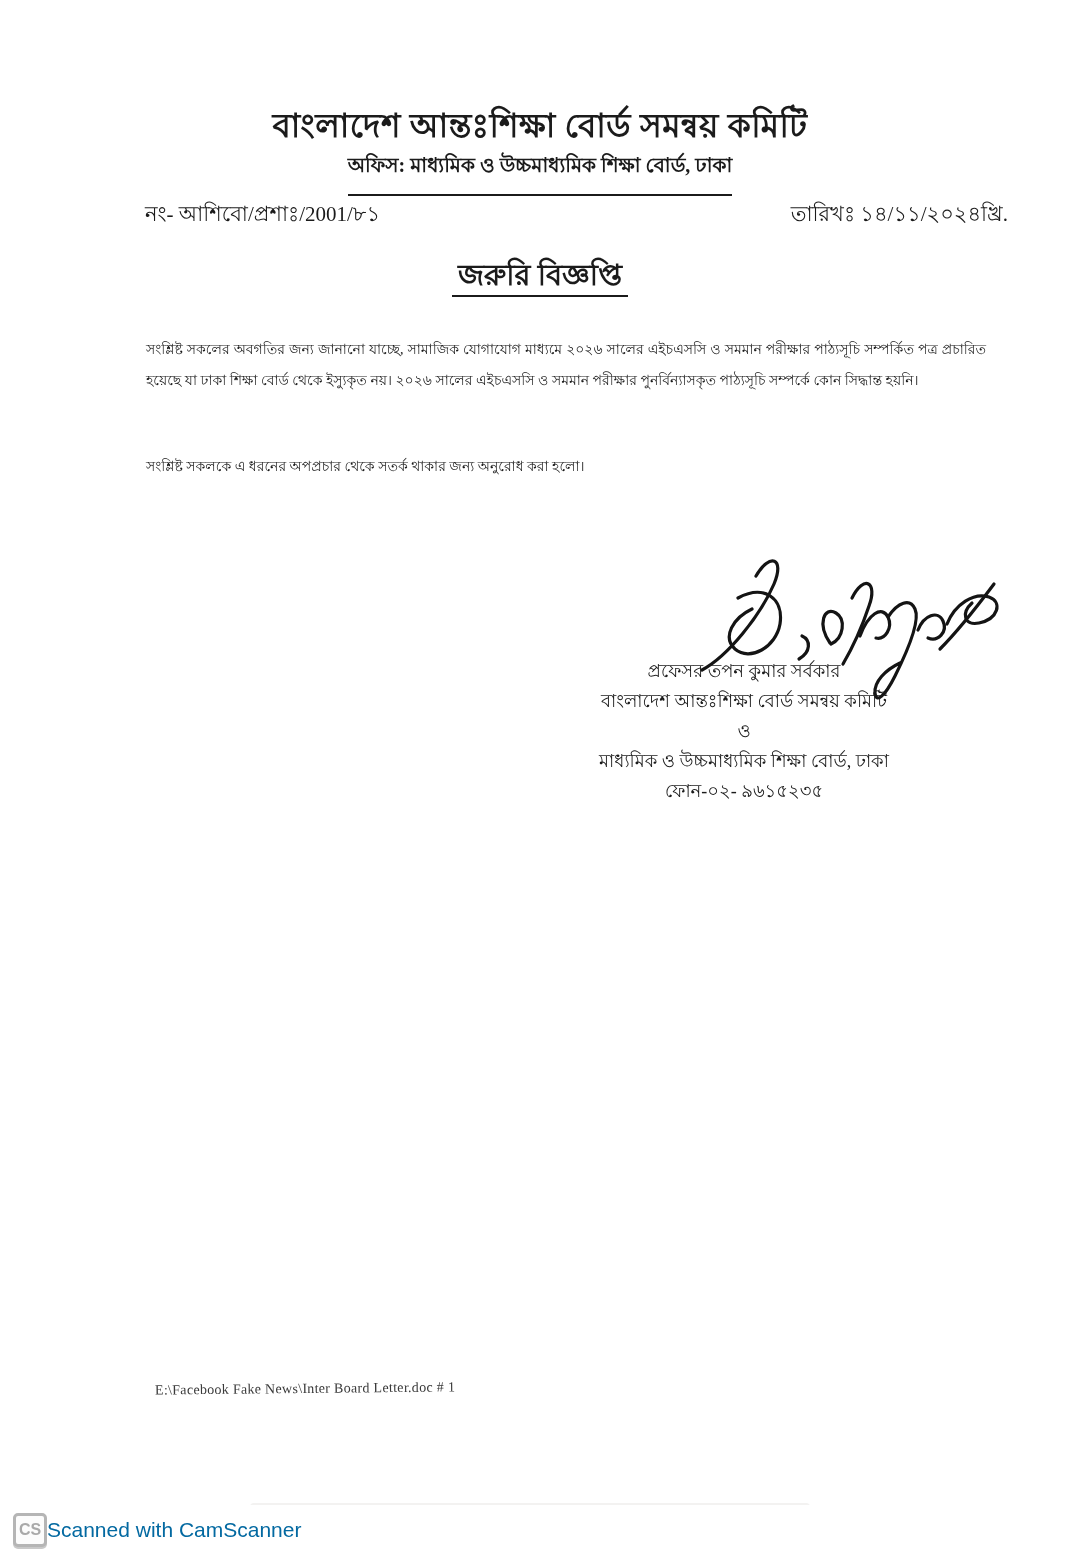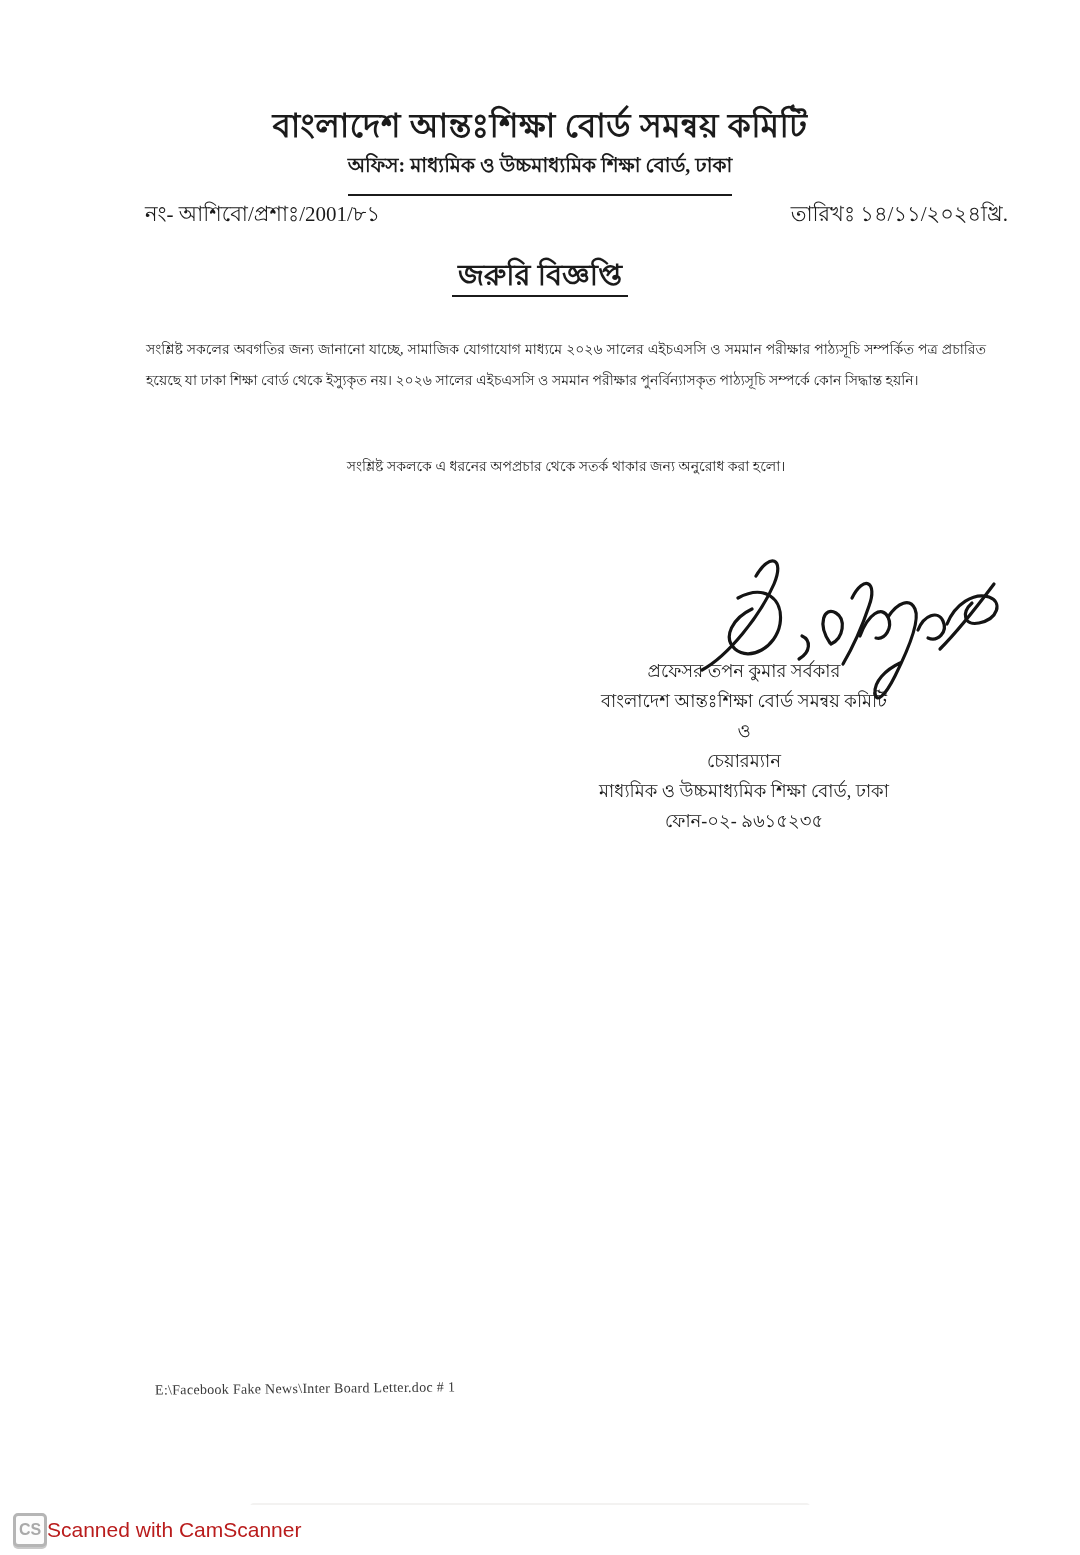--- a/index.html
+++ b/index.html
@@ -70,21 +70,21 @@
   .body-para {
     position: absolute;
     left: 145px;
     width: 840px;
     margin: 1px;
     font-size: 14px;
     line-height: 31px;
     text-align: justify;
   }
   .p1 { top: 333px; }
-  .p2 { top: 450px; text-align: center; }
+  .p2 { top: 450px; text-align: left; }
   
   .signature {
     position: absolute;
     left: 652px;
     top: 546px;
     width: 380px;
     height: 140px;
     overflow: visible;
   }
   .signature svg { overflow: visible; }
@@ -129,21 +129,21 @@
     border: 3px solid #b5b5b5;
     border-radius: 5px;
     color: #a9a9a9;
     background: #fcfcfc;
     font-size: 16px;
     font-weight: 700;
     box-shadow: 0 2px 0 #c9c9c9;
   }
   .cs-label {
     font-size: 21px;
-    color: #b91c1c;
+    color: #0369a1;
   }
   
   .scan-ghost {
     position: absolute;
     left: 250px;
     bottom: 42px;
     width: 560px;
     height: 10px;
     background: #f3f2f1;
     border-radius: 4px;
@@ -195,21 +195,20 @@
       <path d="M295,78 C303,58 322,46 337,51 C351,56 346,73 327,77 C312,80 309,67 320,57"></path>
 
       <path d="M342,38 C324,62 303,88 288,103"></path>
     </svg>
   </div>
 
   <div class="sig-block">
     <div>প্রফেসর তপন কুমার সর্বকার</div>
     <div>বাংলাদেশ আন্তঃশিক্ষা বোর্ড সমন্বয় কমিটি</div>
     <div>ও</div>
-    <div>চেয়ারম্যান</div>
     <div>মাধ্যমিক ও উচ্চমাধ্যমিক শিক্ষা বোর্ড, ঢাকা</div>
     <div>ফোন-০২- ৯৬১৫২৩৫</div>
   </div>
 
   <div class="file-note">E:\Facebook Fake News\Inter Board Letter.doc # 1</div>
 
   <div class="scan-ghost"></div>
 
   <div class="cs-footer">
     <span class="cs-badge">CS</span>

